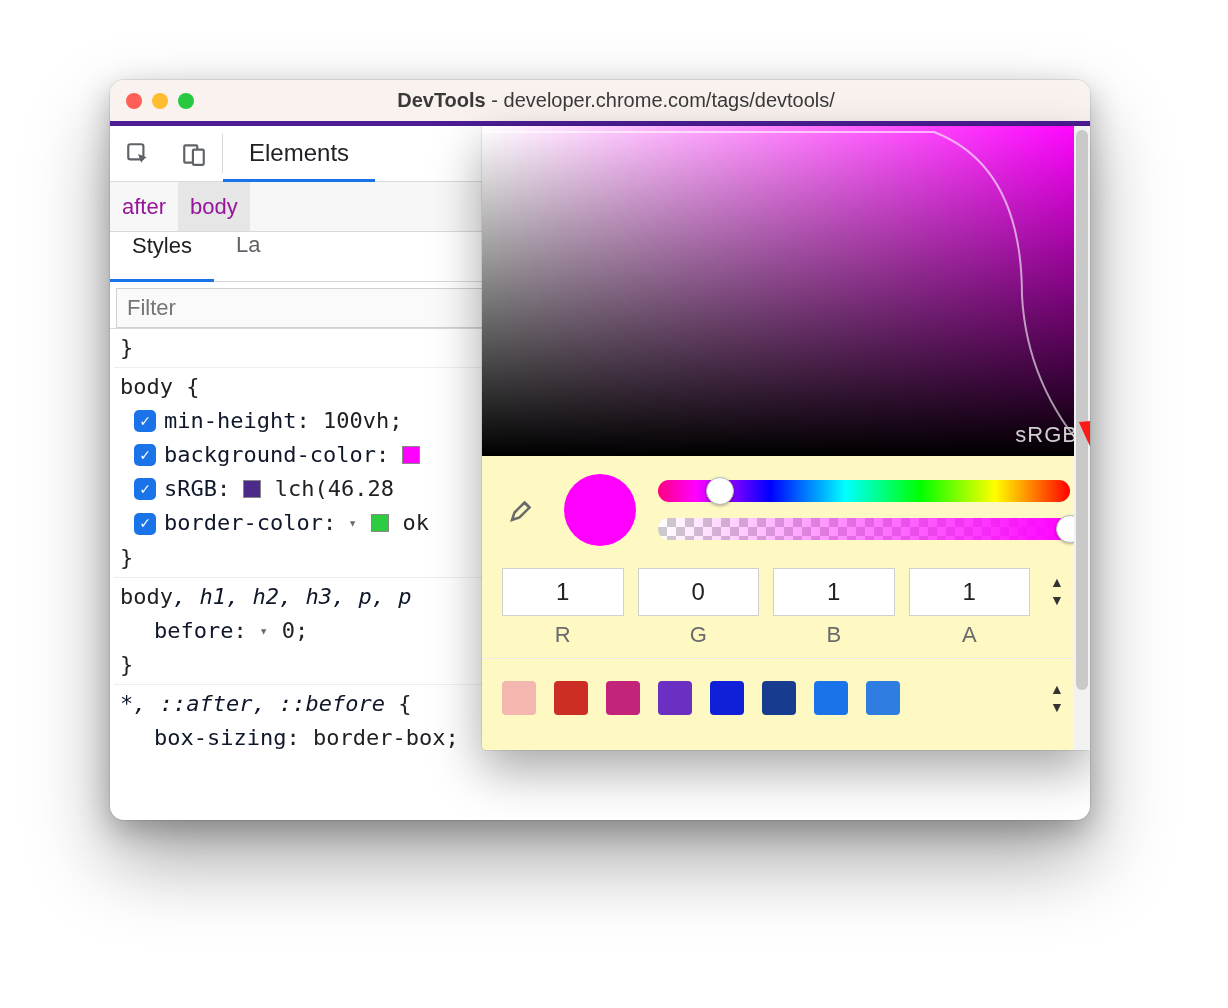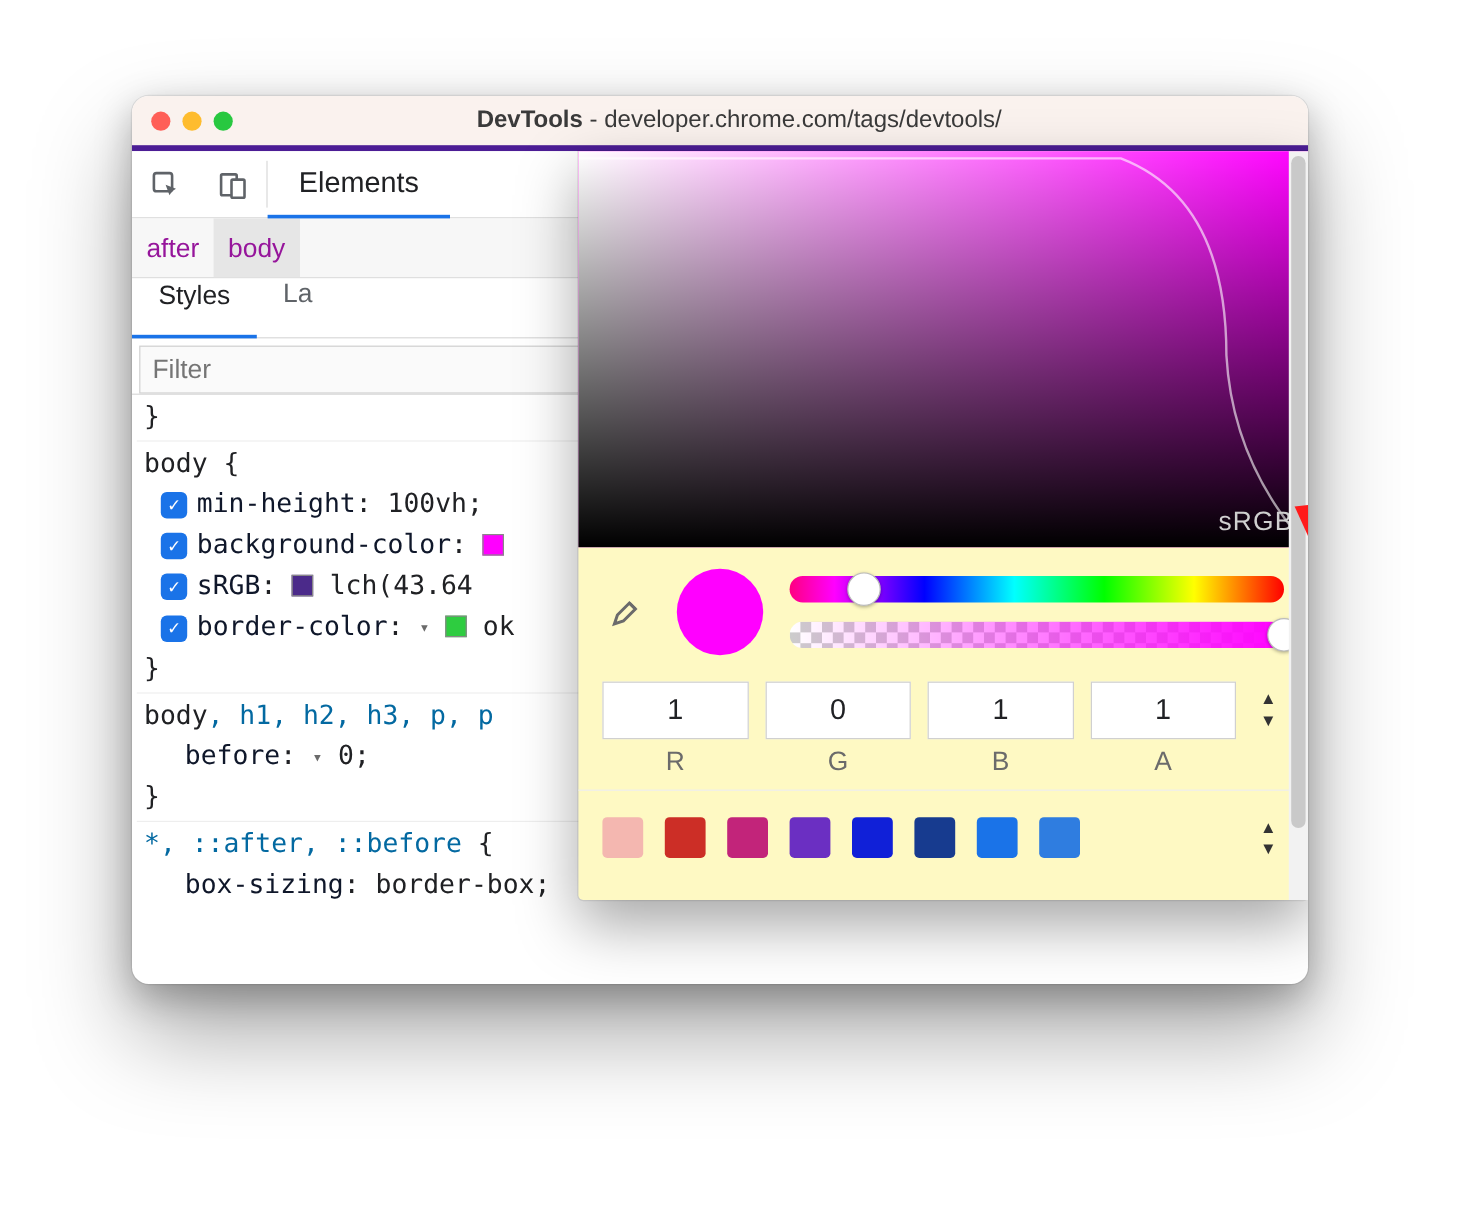--- a/index.html
+++ b/index.html
@@ -134,21 +134,21 @@
   .cb {
     width:22px; height:22px; border-radius:5px;
     background:#1a73e8; display:inline-flex; align-items:center; justify-content:center;
     color:#fff; font-size:16px; flex:none;
     margin-left:14px;
   }
   .prop { color:#0f172a; }
   .val  { color:#202124; }
   .punct { color:#202124; }
   .sel-txt { color:#202124; }
-  .sel-grey { color:#0369a1; }
+  .sel-grey { color:#0f172a;font-style:italic; }
   .tri { color:#6b6b6b; font-size:14px; display:inline-block; transform: translateY(-2px) rotate(90deg);}
   .sw {
     width:18px; height:18px; display:inline-block;
     border:1px solid #888; vertical-align:-2px;
   }
   
   .picker {
     position:absolute;
     left:372px;
     top:46px;
@@ -330,21 +330,21 @@
           <span class="cb">✓</span>
           <span><span class="prop">background-color</span><span class="punct">: </span>
             <span class="sw" style="background:#ff00ff"></span>
           </span>
         </div>
 
         <div class="prop-row">
           <span class="cb">✓</span>
           <span><span class="prop">sRGB</span><span class="punct">: </span>
             <span class="sw" style="background:#4b2a8a"></span>
-            <span class="val">lch(43.64 </span>
+            <span class="val">lch(46.28 </span>
           </span>
         </div>
 
         <div class="prop-row">
           <span class="cb">✓</span>
           <span><span class="prop">border-color</span><span class="punct">: </span><span class="tri">▸</span>
             <span class="sw" style="background:#2ecc40"></span>
             <span class="val">ok</span>
           </span>
         </div>

